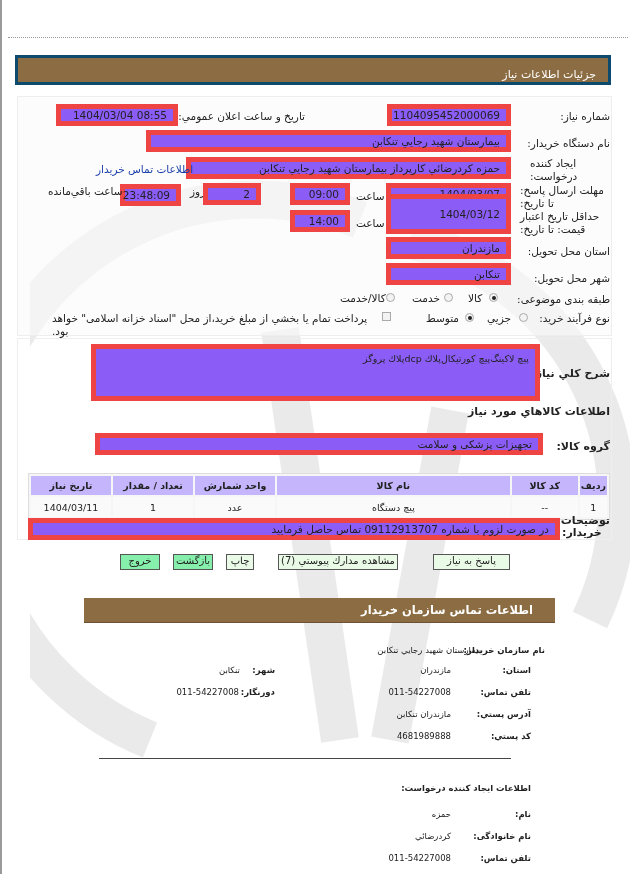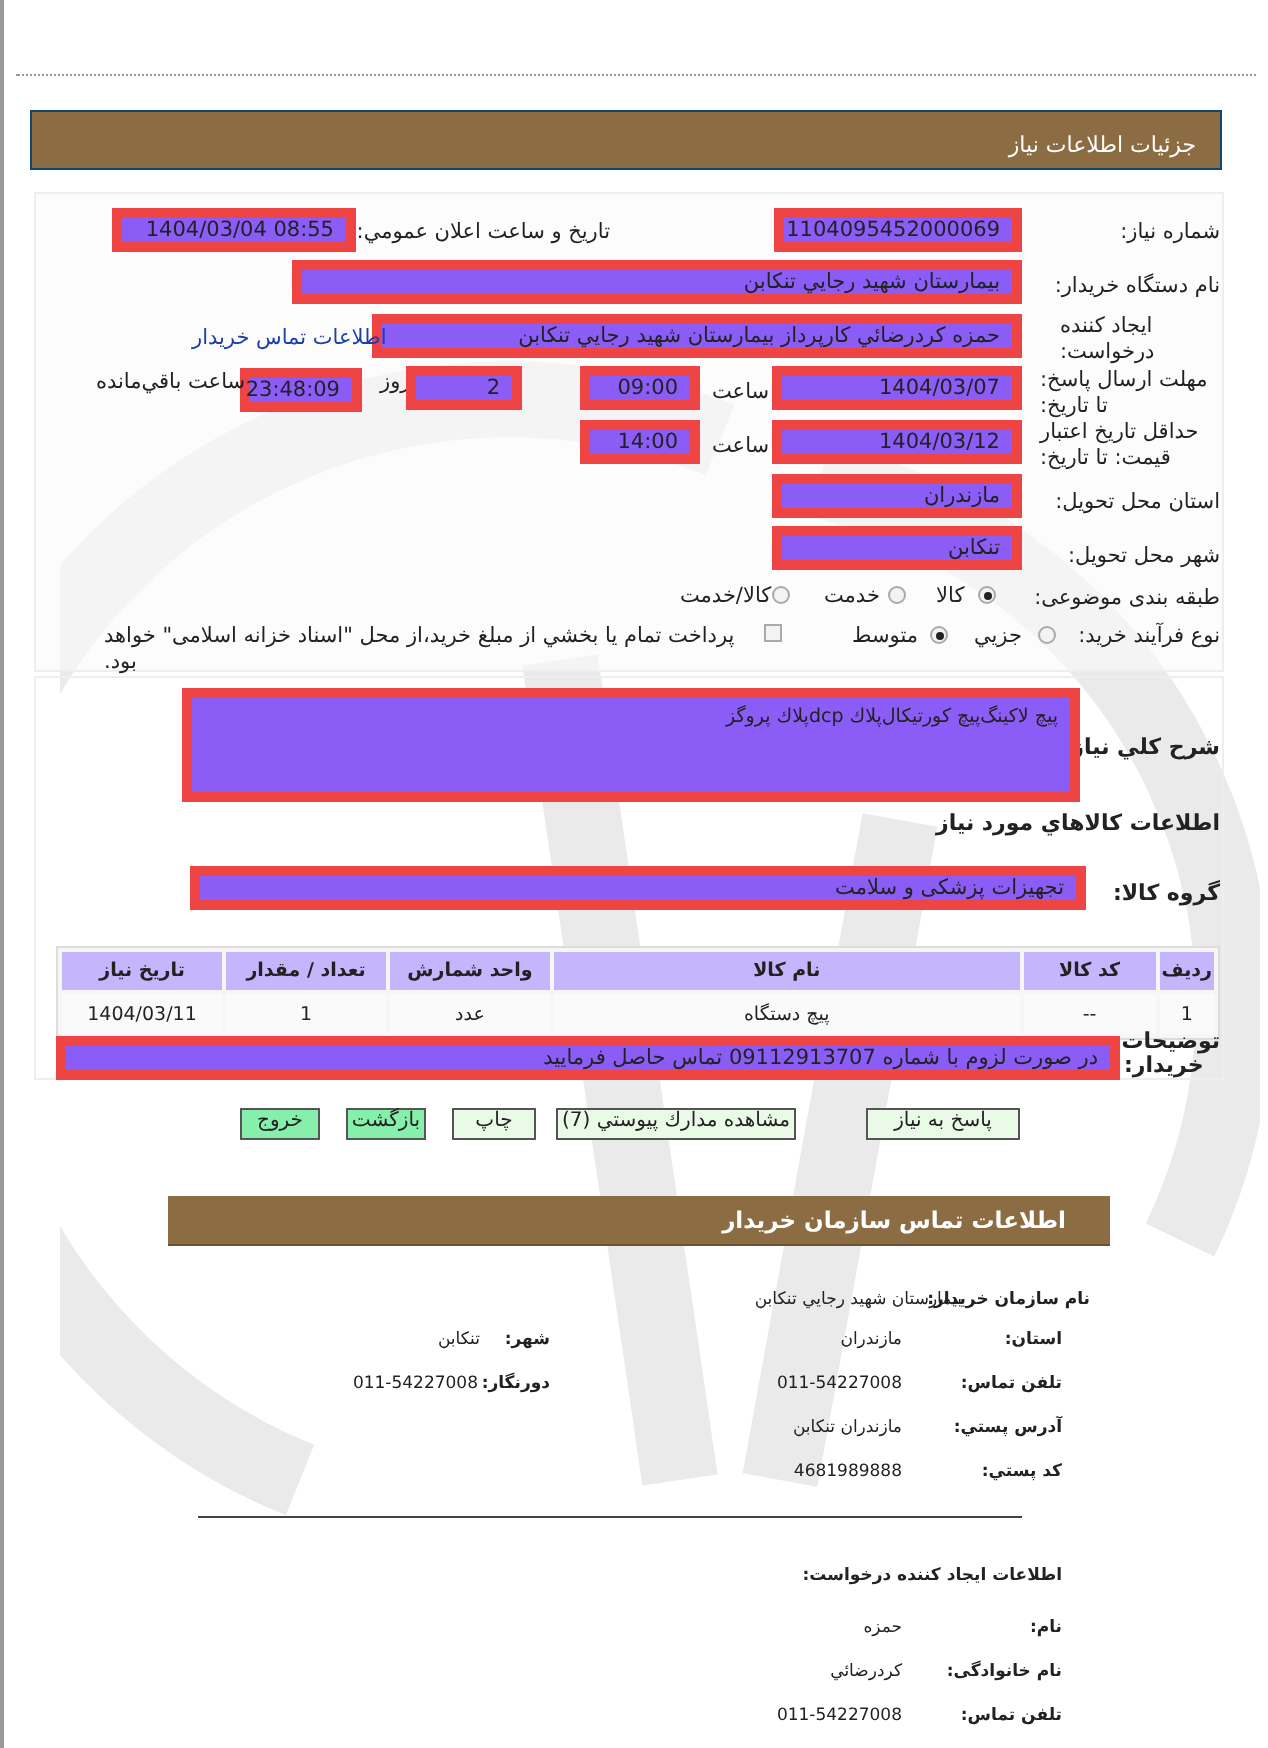--- a/index.html
+++ b/index.html
@@ -1,20 +1,20 @@
 <!DOCTYPE html>
 <html><head>
 <meta charset="utf-8">
 <style>
   html,body{margin:0;padding:0;background:#fff;}
   body{width:634px;height:874px;position:relative;overflow:hidden;font-family:"DejaVu Sans",sans-serif;color:#222;}
   .lborder{position:absolute;left:0;top:0;width:2px;height:874px;background:#9a9a9a;}
   .dotline{position:absolute;left:8px;top:37px;width:620px;border-top:1px dotted #999;}
   .watermark{position:absolute;left:30px;top:180px;width:600px;height:640px;pointer-events:none;}
-  .hdr{position:absolute;left:15px;top:55px;width:596px;height:30px;background:#8c6c42;border:1px solid #0c4a6e;color:#fff;font-size:11px;line-height:34px;direction:rtl;padding-right:12px;box-sizing:border-box;}
+  .hdr{position:absolute;left:15px;top:55px;width:596px;height:30px;background:#8c6c42;border:3px solid #0c4a6e;color:#fff;font-size:11px;line-height:34px;direction:rtl;padding-right:12px;box-sizing:border-box;}
   .panel{position:absolute;left:17px;top:96px;width:593px;height:238px;background:rgba(250,250,250,0.6);border:1px solid #eee;}
   .panel2{position:absolute;left:17px;top:338px;width:593px;height:200px;border:1px solid #eee;}
   .lbl{position:absolute;font-size:10.5px;direction:rtl;text-align:left;line-height:13px;}
   .box{position:absolute;border:5px solid #ef4444;background:#8b5cf6;font-size:10.5px;direction:rtl;box-sizing:border-box;padding:0 6px;display:flex;align-items:center;}
   .box.ltr{direction:ltr;justify-content:flex-end;}
   .link{color:#1a3faa;}
   .radio{position:absolute;width:9px;height:9px;border-radius:50%;border:1px solid #aaa;background:#f3f3f3;box-sizing:border-box;}
   .radio.on::after{content:"";position:absolute;left:2px;top:2px;width:4px;height:4px;border-radius:50%;background:#222;}
   .chk{position:absolute;width:9px;height:9px;border:1px solid #aaa;background:#f3f3f3;box-sizing:border-box;}
   .bold{font-weight:bold;}
@@ -63,21 +63,21 @@
 <div class="lbl" style="right:24px;top:184px;width:90px;">مهلت ارسال پاسخ: تا تاريخ:</div>
 <div class="box ltr" style="left:386px;top:183px;width:125px;height:22px;text-align:right;">1404/03/07</div>
 <div class="lbl" style="left:356px;top:190px;">ساعت</div>
 <div class="box ltr" style="left:290px;top:183px;width:60px;height:22px;">09:00</div>
 <div class="lbl" style="left:190px;top:185px;">روز</div>
 <div class="box ltr" style="left:203px;top:183px;width:58px;height:22px;">2</div>
 <div class="box ltr" style="left:120px;top:184px;width:61px;height:22px;">23:48:09</div>
 <div class="lbl" style="left:48px;top:185px;">ساعت باقي‌مانده</div>
 
 <div class="lbl" style="right:24px;top:210px;width:90px;">حداقل تاريخ اعتبار قيمت: تا تاريخ:</div>
-<div class="box ltr" style="left:386px;top:210px;width:125px;height:22px;">1404/03/12</div>
+<div class="box ltr" style="left:386px;top:194px;width:125px;height:40px;">1404/03/12</div>
 <div class="lbl" style="left:356px;top:217px;">ساعت</div>
 <div class="box ltr" style="left:290px;top:210px;width:60px;height:22px;">14:00</div>
 
 <div class="lbl" style="right:24px;top:245px;">استان محل تحويل:</div>
 <div class="box" style="left:386px;top:237px;width:125px;height:22px;">مازندران</div>
 
 <div class="lbl" style="right:24px;top:272px;">شهر محل تحويل:</div>
 <div class="box" style="left:386px;top:263px;width:125px;height:22px;">تنكابن</div>
 
 <div class="lbl" style="right:24px;top:293px;">طبقه بندی موضوعی:</div>
@@ -132,21 +132,21 @@
       <td>1404/03/11</td>
     </tr>
   </tbody>
 </table>
 
 <div class="lbl bold" style="right:24px;top:515px;width:48px;font-size:11px;line-height:12px;">توضيحات خريدار:</div>
 <div class="box" style="left:28px;top:518px;width:532px;height:22px;">در صورت لزوم با شماره 09112913707 تماس حاصل فرماييد</div>
 
 <div class="btn green" style="left:433px;top:554px;width:77px;">پاسخ به نياز</div>
 <div class="btn green" style="left:278px;top:554px;width:120px;">مشاهده مدارك پيوستي (7)</div>
-<div class="btn green" style="left:226px;top:554px;width:42px;font-family:Liberation Serif, serif;">چاپ</div>
+<div class="btn green" style="left:226px;top:554px;width:28px;font-family:Liberation Serif, serif;">چاپ</div>
 <div class="btn pink" style="left:173px;top:554px;width:40px;">بازگشت</div>
 <div class="btn pink" style="left:120px;top:554px;width:40px;">خروج</div>
 
 <div class="hdr2">اطلاعات تماس سازمان خريدار</div>
 
 <div class="c-lbl" style="right:89px;top:645px;">نام سازمان خريدار:</div>
 <div class="c-val" style="right:153px;top:645px;">بيمارستان شهيد رجايي تنكابن</div>
 
 <div class="c-lbl" style="right:103px;top:665px;">استان:</div>
 <div class="c-val" style="right:183px;top:665px;">مازندران</div>

